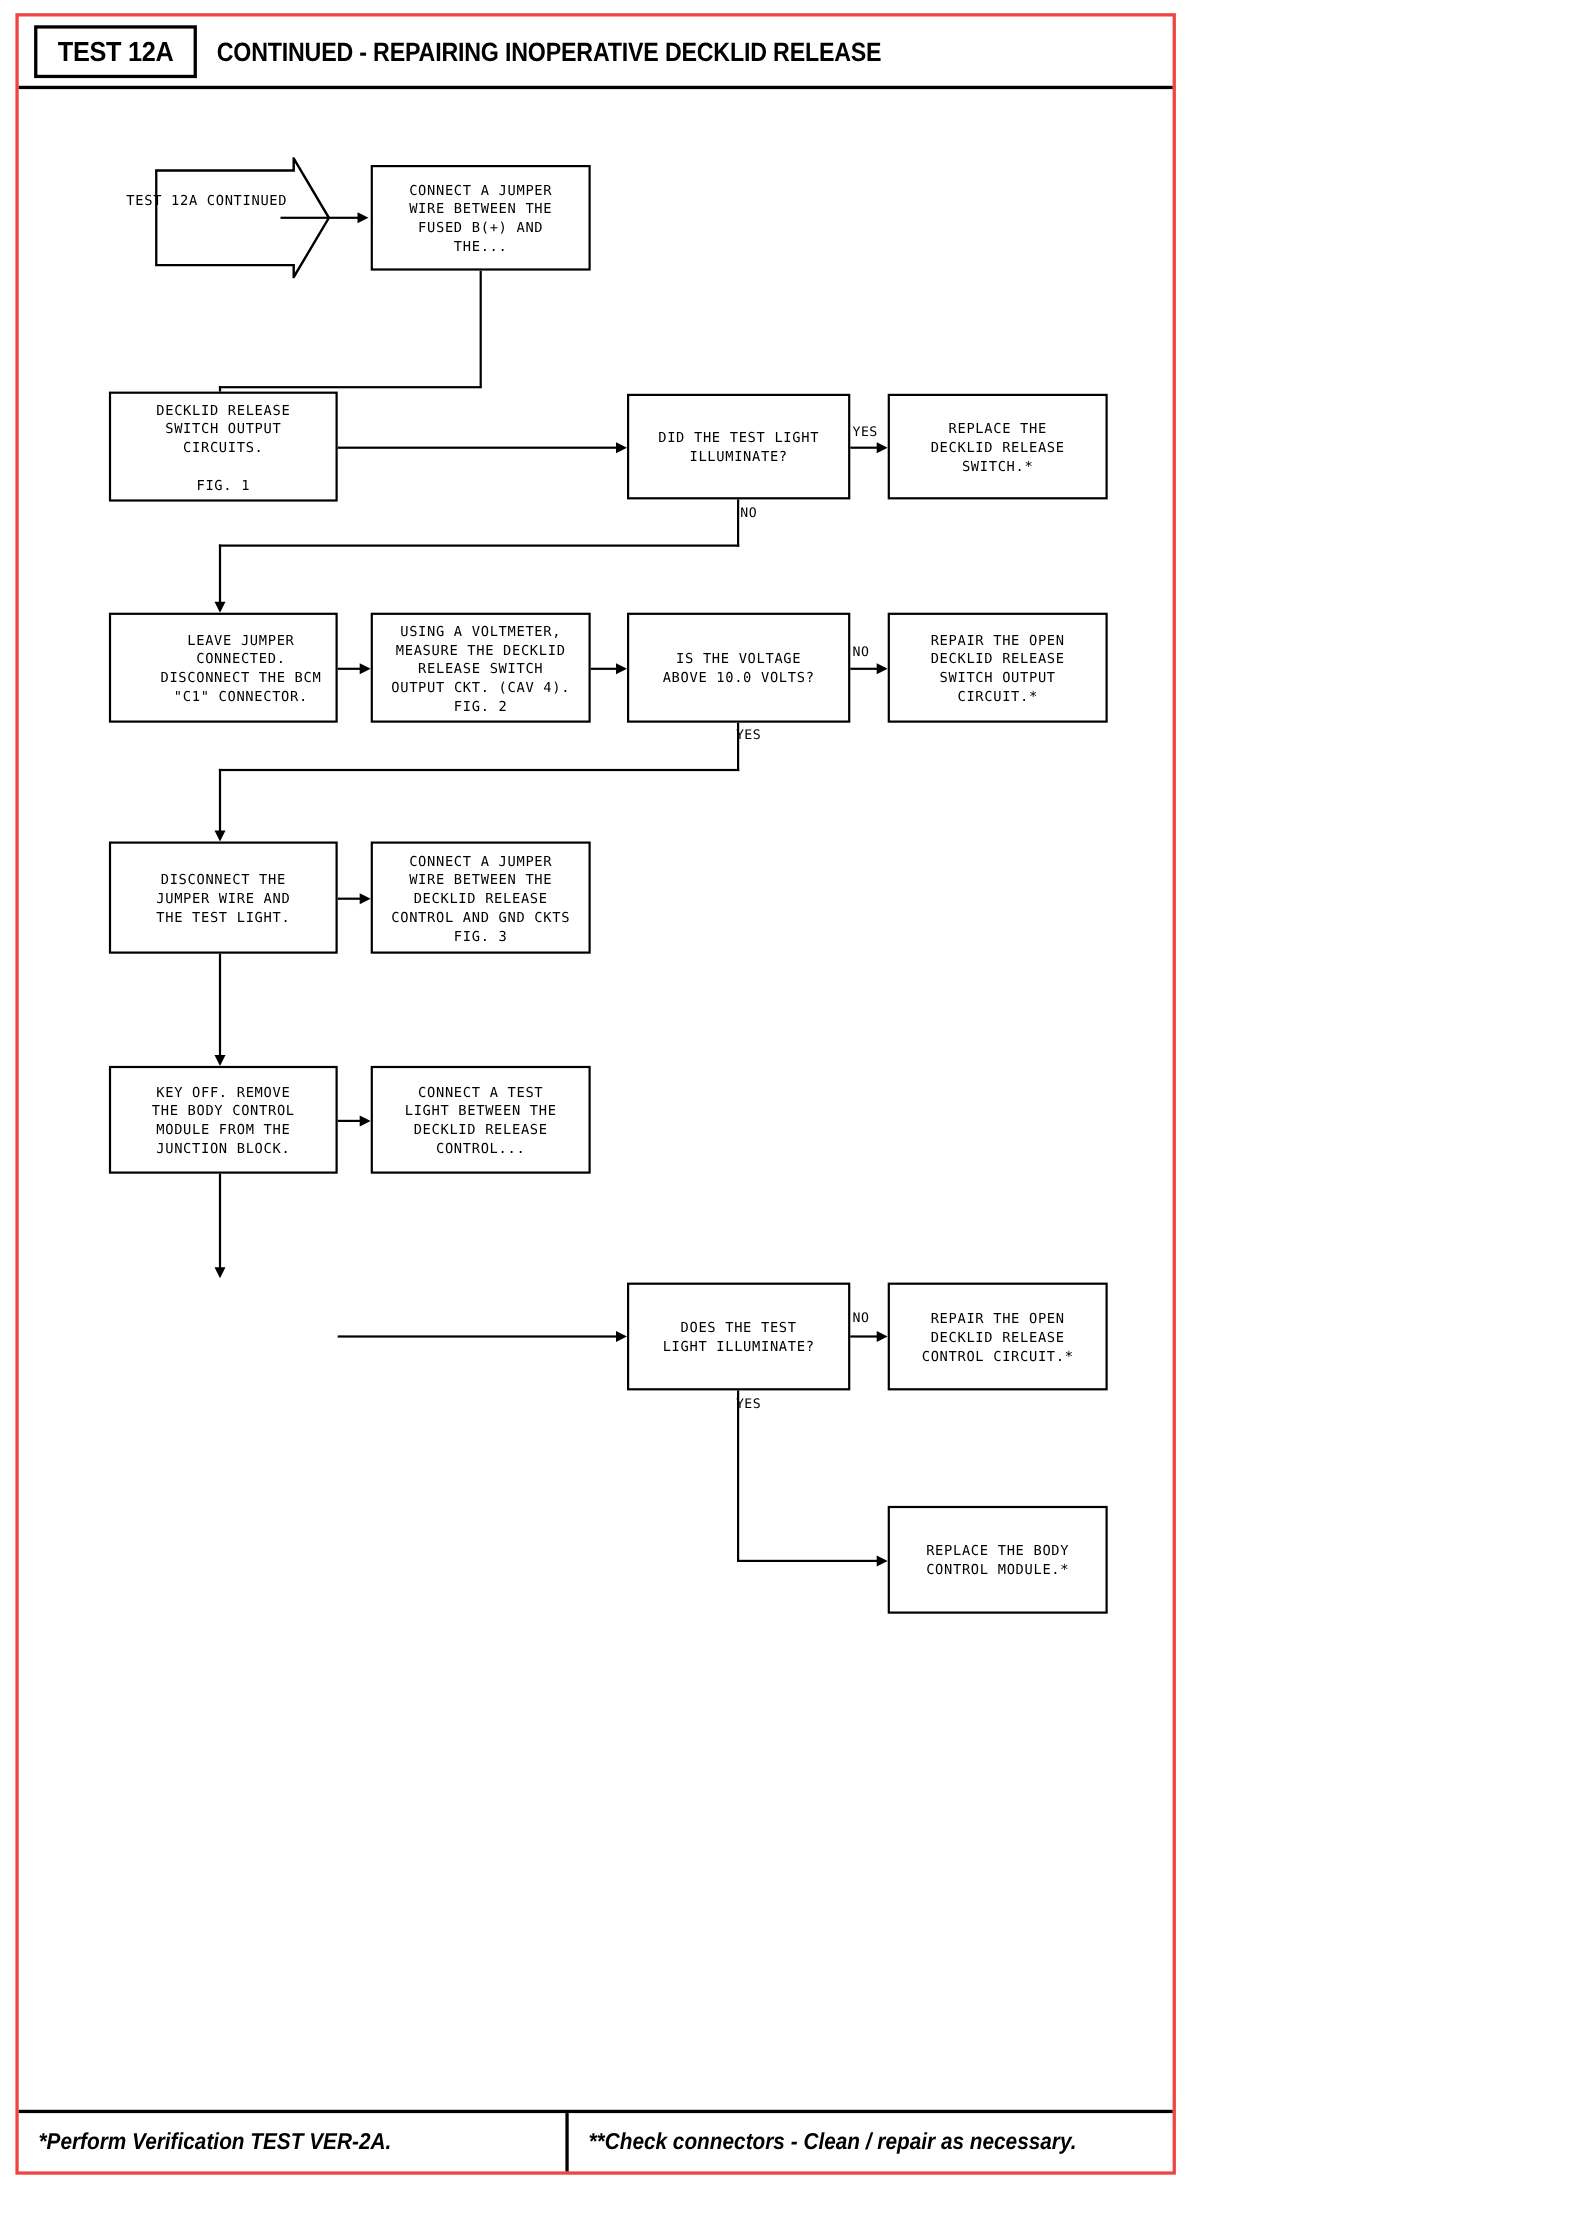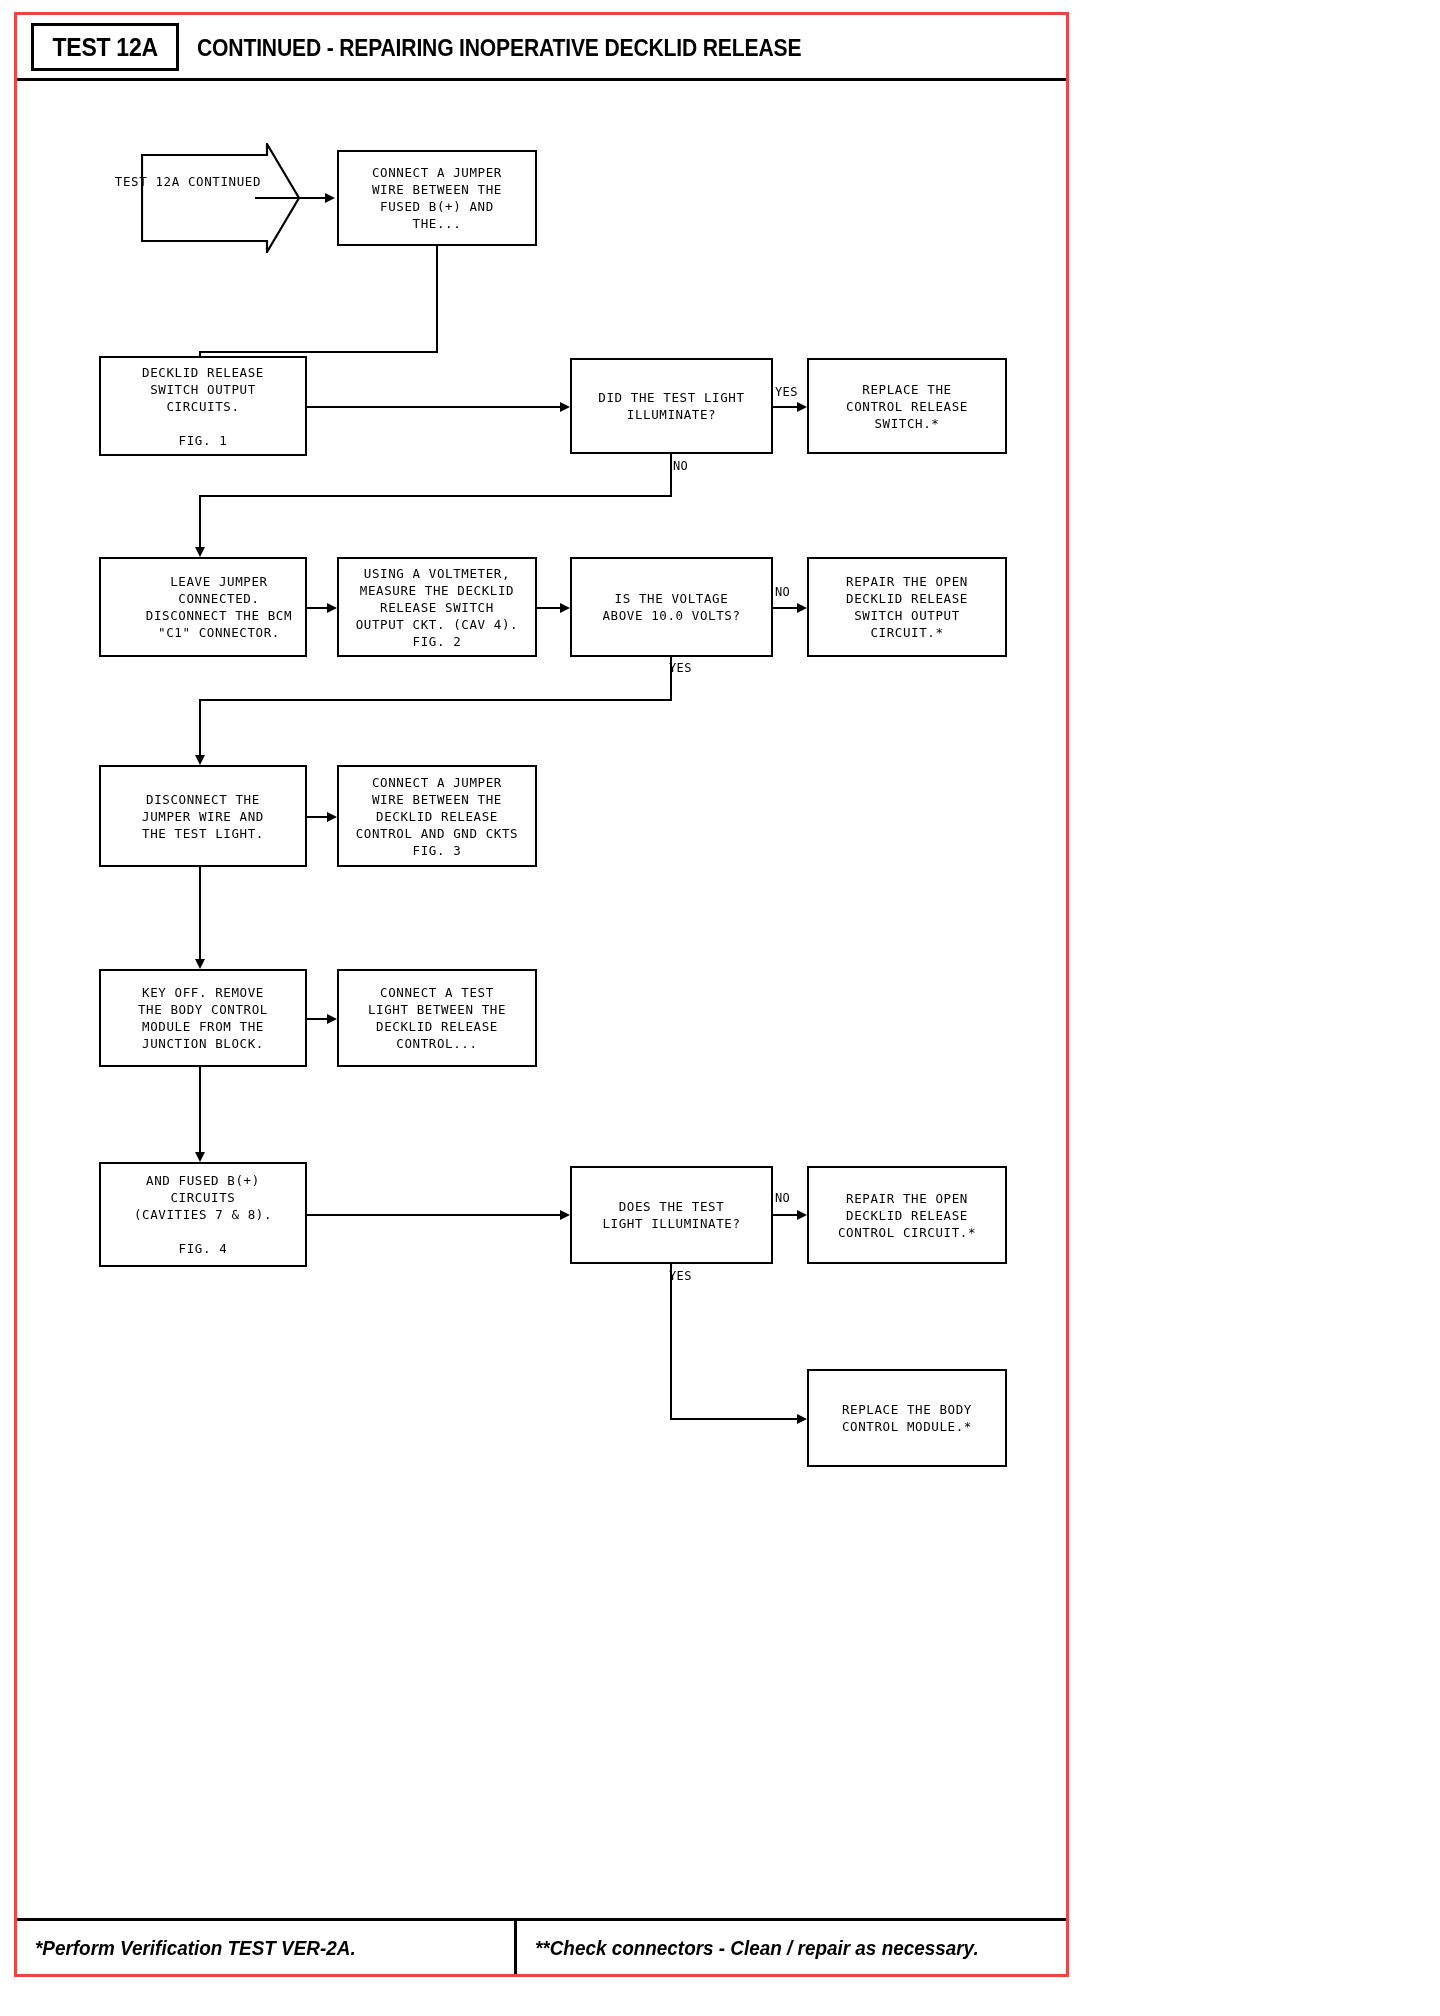--- a/index.html
+++ b/index.html
@@ -100,21 +100,21 @@
       <div class="txt">DID THE TEST LIGHT
 ILLUMINATE?</div>
     </div>
 
     <span class="lbl" style="left:758px;top:304px;">YES</span>
     <div class="hl ln" style="left:756px;top:325px;width:28px;"></div>
     <div class="arrow-r" style="left:780px;top:321px;"></div>
 
     <div class="node" style="left:790px;top:277px;width:200px;height:96px;">
       <div class="txt">REPLACE THE
-CONTROL RELEASE
+DECKLID RELEASE
 SWITCH.*</div>
     </div>
 
     <span class="lbl" style="left:656px;top:378px;">NO</span>
     <div class="vl ln" style="left:653px;top:373px;height:43px;"></div>
     <div class="hl ln" style="left:182px;top:414px;width:473px;"></div>
     <div class="vl ln" style="left:182px;top:414px;height:58px;"></div>
     <div class="arrow-d" style="left:178px;top:466px;"></div>
 
     <div class="node" style="left:82px;top:476px;width:208px;height:100px;padding-left:32px;">
@@ -193,27 +193,20 @@
     <div class="node" style="left:320px;top:888px;width:200px;height:98px;">
       <div class="txt">CONNECT A TEST
 LIGHT BETWEEN THE
 DECKLID RELEASE
 CONTROL...</div>
     </div>
 
     <div class="vl ln" style="left:182px;top:986px;height:91px;"></div>
     <div class="arrow-d" style="left:178px;top:1071px;"></div>
 
-    <div class="node" style="left:82px;top:1081px;width:208px;height:105px;">
-      <div class="txt">AND FUSED B(+)
-CIRCUITS
-(CAVITIES 7 &amp; 8).
-
-FIG. 4</div>
-    </div>
 
     <div class="hl ln" style="left:290px;top:1133px;width:255px;"></div>
     <div class="arrow-r" style="left:543px;top:1129px;"></div>
 
     <div class="node" style="left:553px;top:1085px;width:203px;height:98px;">
       <div class="txt">DOES THE TEST
 LIGHT ILLUMINATE?</div>
     </div>
 
     <span class="lbl" style="left:758px;top:1110px;">NO</span>

